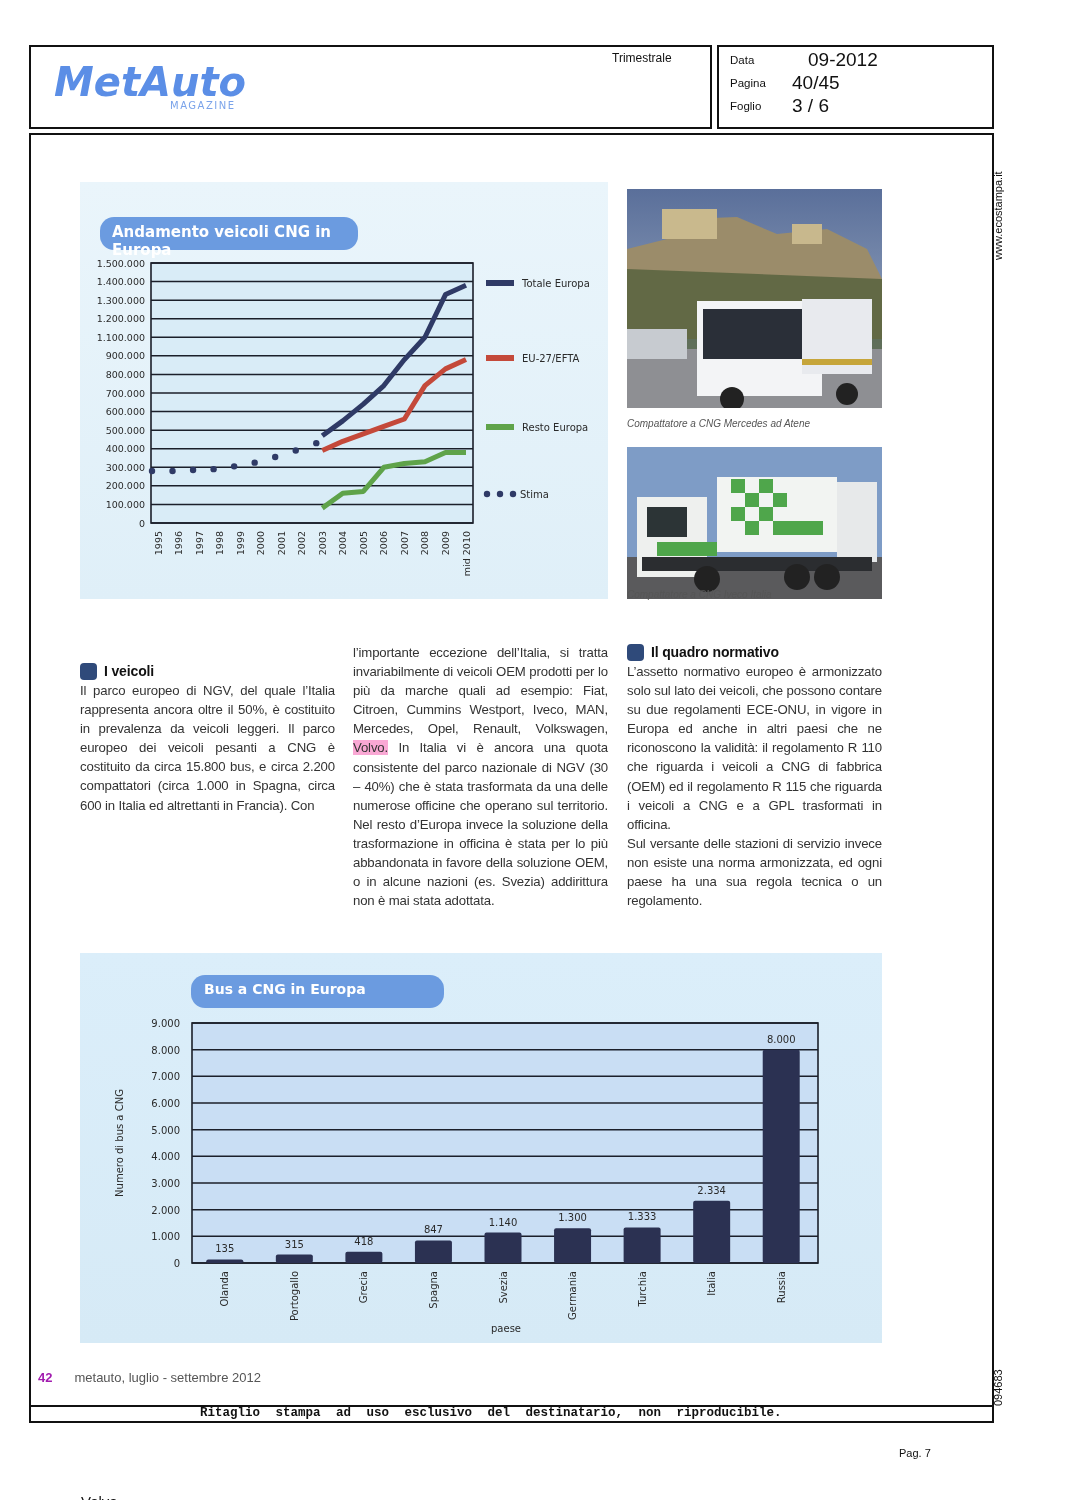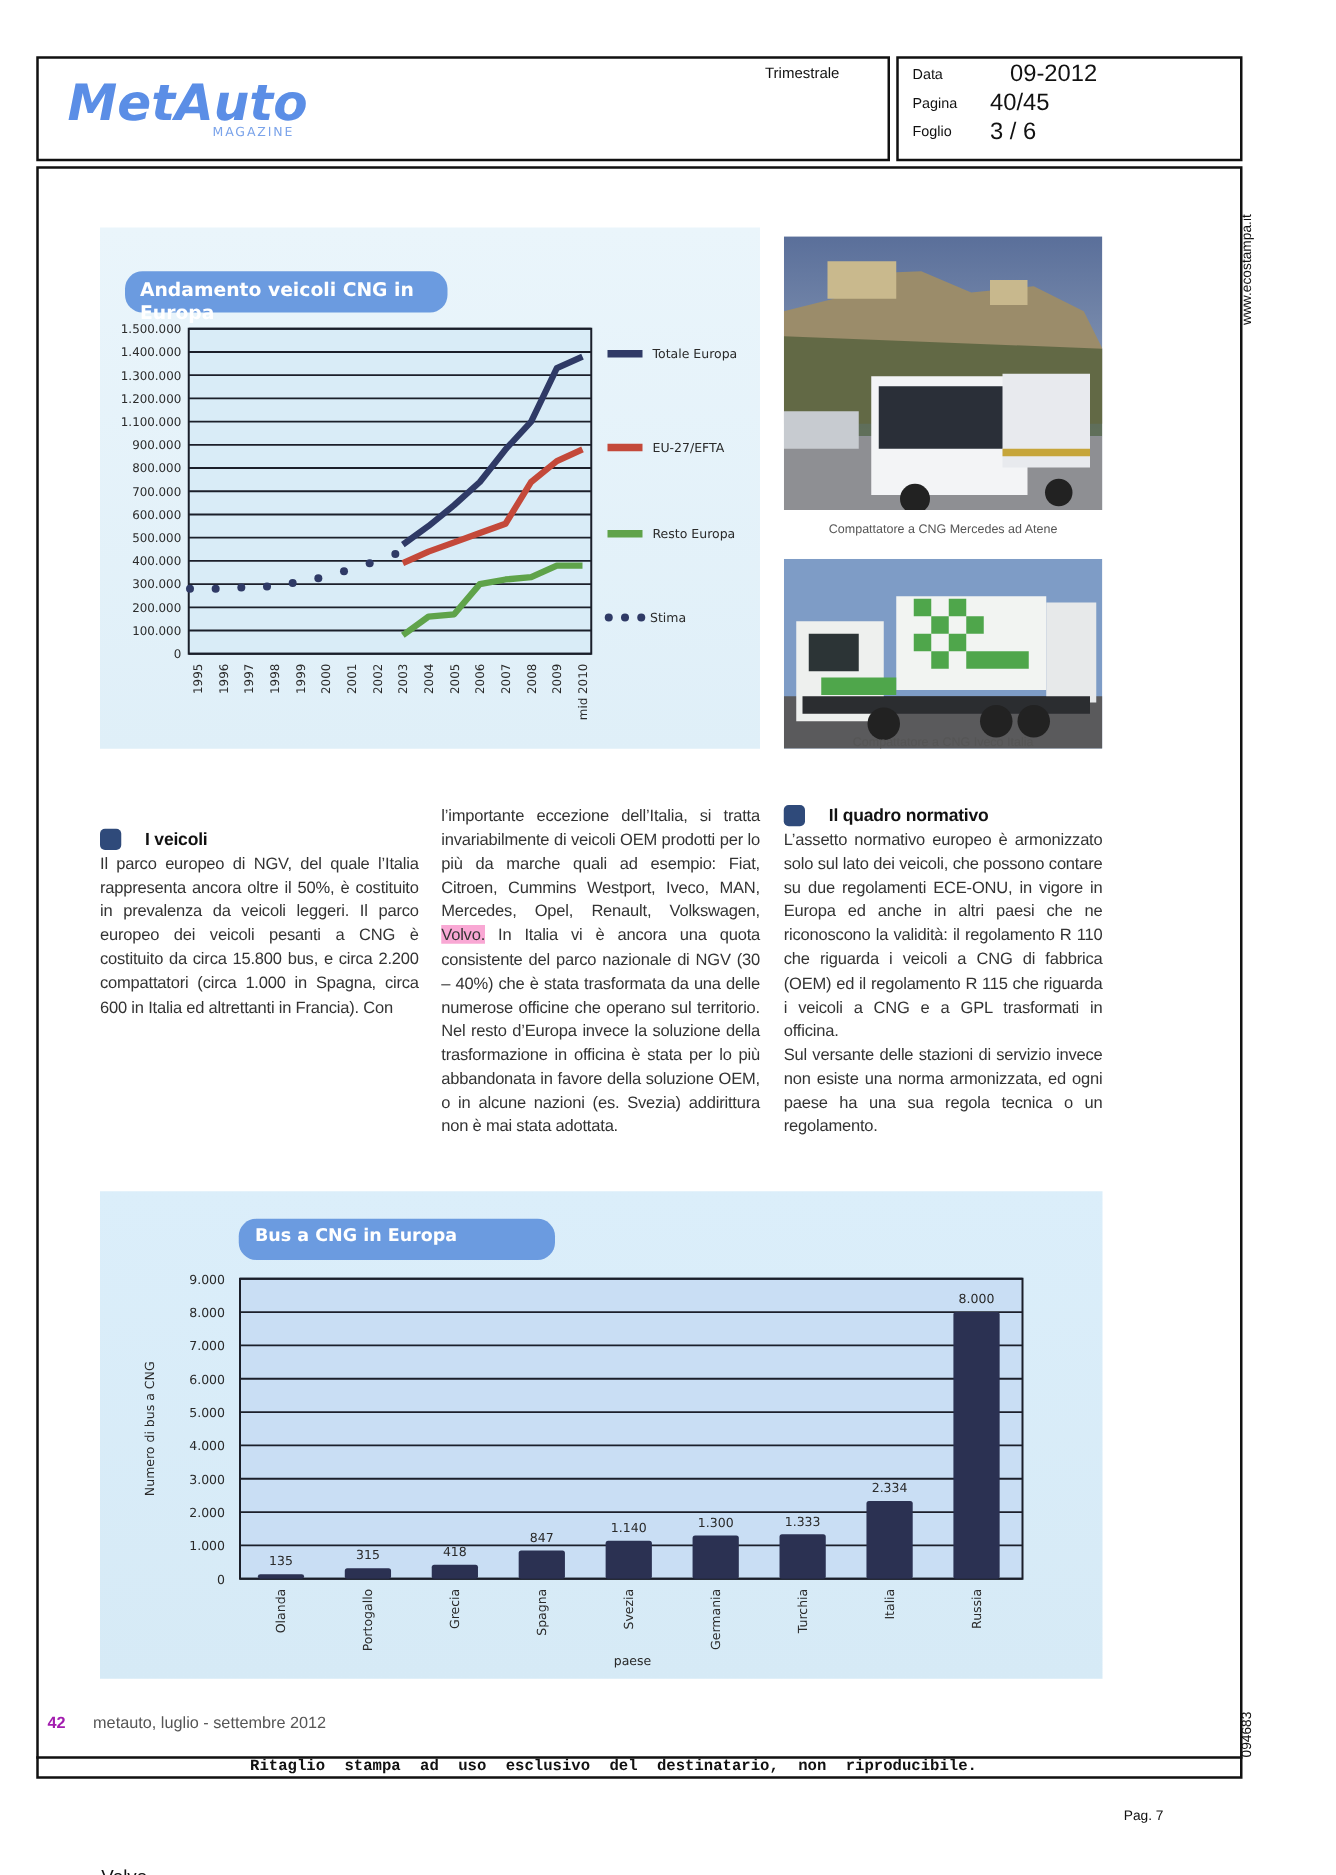--- a/index.html
+++ b/index.html
@@ -21,25 +21,25 @@
   .vert { writing-mode:vertical-rl; transform:rotate(180deg); font-size:11px; color:#111; }
   
   .panel1 { left:80px; top:182px; width:528px; height:417px; background:linear-gradient(180deg,#eaf5fb,#dfeff8); }
   .panel2 { left:80px; top:953px; width:802px; height:390px; background:linear-gradient(180deg,#dbeefa,#d6eaf6); }
   .pill { background:#6b9be0; color:#fff; font-weight:bold; font-family:"DejaVu Sans", sans-serif; border-radius:14px; box-sizing:border-box; }
   .pill1 { left:100px; top:217px; width:258px; height:33px; font-size:15px; padding:6px 0 0 12px; }
   .pill2 { left:191px; top:975px; width:253px; height:33px; font-size:14px; padding:6px 0 0 13px; }
   svg text { font-family:"DejaVu Sans", sans-serif; }
   
   .photo { overflow:hidden; }
-  .caption { font-size:10px; color:#555; text-align:center; font-family:"Liberation Sans", sans-serif; }
+  .caption { font-style:italic; font-size:10px; color:#555; text-align:left; font-family:"Liberation Sans", sans-serif; }
   
   .col { font-family:"Liberation Sans", sans-serif; font-size:13.2px; line-height:19.1px; color:#333; text-align:justify; letter-spacing:-0.15px; }
   .col p { margin:0; }
-  .col h3 { margin:0; font-size:14px; font-weight:bold; color:#111; display:flex; align-items:center; gap:19px; line-height:19px; }
+  .col h3 { margin:0; font-size:14px; font-weight:bold; color:#111; display:flex; align-items:center; gap:7px; line-height:19px; }
   .sq { display:inline-block; width:17px; height:17px; background:#2f4a7a; border-radius:4px; }
   .hl { background:#f9a8d4; }
   .pagefoot { left:38px; top:1370px; font-size:13px; color:#555; }
   .pagefoot b { color:#a21caf; margin-right:22px; }
   .bottom-brand { left:81px; top:1449px; font-size:15px; color:#111;margin-top:44px; }
   .bottom-page { left:899px; top:1447px; font-size:11px; color:#111; }
 </style>
 </head>
 <body>
 

